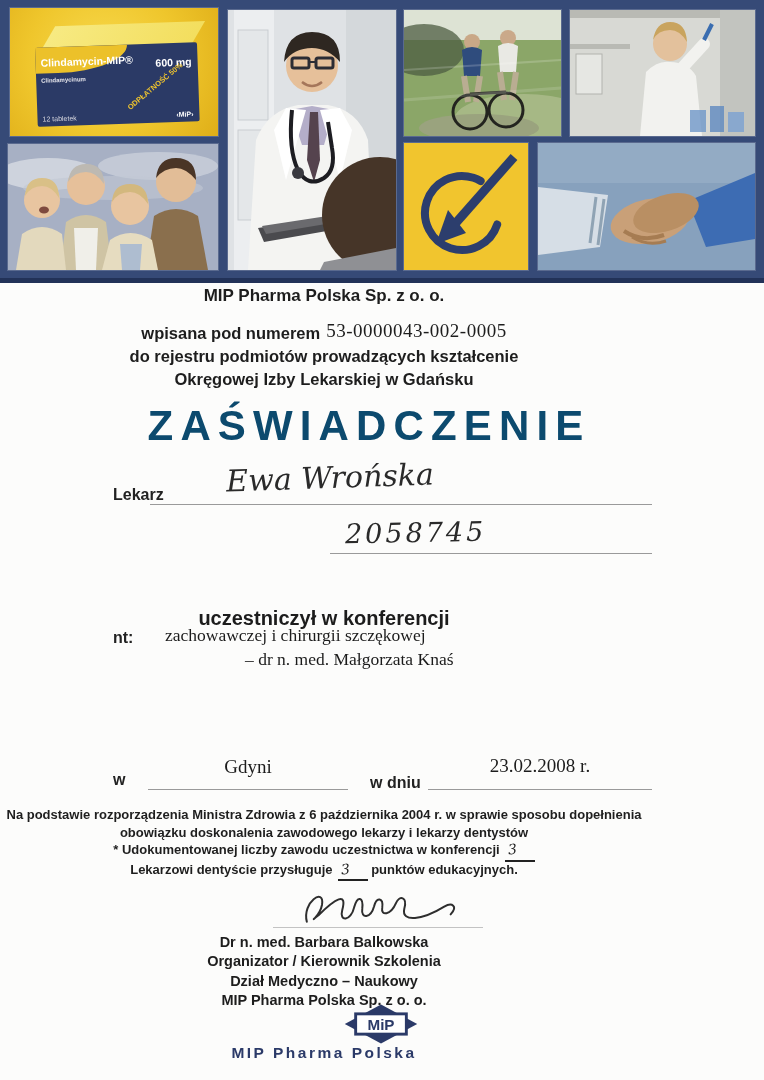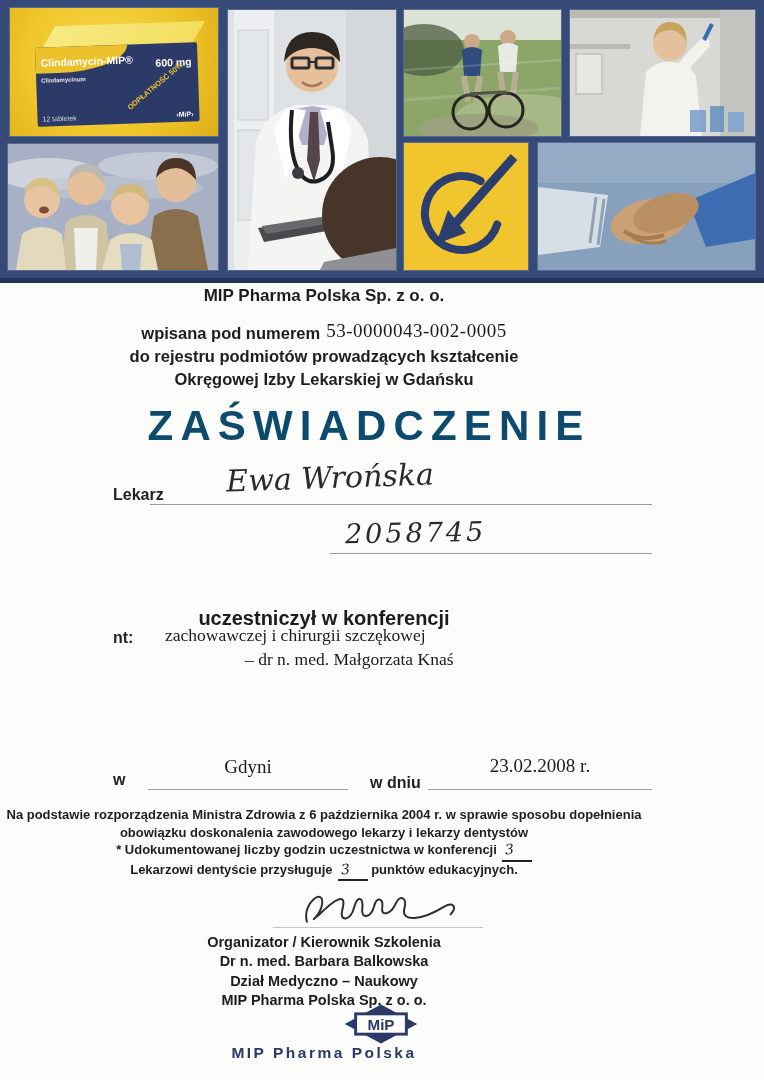--- a/index.html
+++ b/index.html
@@ -254,36 +254,36 @@
   <div class="rule" style="left:148px;top:789px;width:200px;"></div>
 
   <div class="abs field-label" style="left:370px;top:774px;">w dniu</div>
   <div class="abs serif" style="left:428px;top:755px;width:224px;text-align:center;font-size:19px;">23.02.2008 r.</div>
   <div class="rule" style="left:428px;top:789px;width:224px;"></div>
 
   <div class="abs center fine">
     <div>Na podstawie rozporządzenia Ministra Zdrowia z 6 października 2004 r. w sprawie sposobu dopełnienia</div>
     <div>obowiązku doskonalenia zawodowego lekarzy i lekarzy dentystów</div>
     <div>
-      <span>* Udokumentowanej liczby godzin uczestnictwa w konferencji</span><span class="blank"><span class="hand3">3</span></span>
+      <span>* Udokumentowanej liczby zawodu uczestnictwa w konferencji</span><span class="blank"><span class="hand3">3</span></span>
     </div>
     <div>
       <span>Lekarzowi dentyście przysługuje</span><span class="blank"><span class="hand3">3</span></span>
       <span>punktów edukacyjnych.</span>
     </div>
   </div>
 
   <svg class="abs" style="left:292px;top:880px;" width="176" height="48" viewBox="0 0 176 48">
     <path d="M14,38 C10,18 34,4 30,22 C27,34 14,40 26,32 C44,16 56,10 50,28 C46,40 58,40 62,26 C66,14 72,16 70,28 C68,38 78,38 82,26 C85,16 92,18 90,28 C88,36 98,36 104,24 C108,16 116,18 112,30 C108,44 130,42 152,30 C160,26 166,30 158,38" fill="none" stroke="#2e2e2e" stroke-width="2" stroke-linecap="round" transform="rotate(-3 88 24)"></path>
   </svg>
   <div class="rule-light" style="left:273px;top:927px;width:210px;"></div>
 
   <div class="abs center org-block">
+    <div>Dr n. med. Barbara Balkowska</div>
     <div>Organizator / Kierownik Szkolenia</div>
-    <div>Dr n. med. Barbara Balkowska</div>
     <div>Dział Medyczno – Naukowy</div>
     <div>MIP Pharma Polska Sp. z  o. o.</div>
   </div>
 
   <svg class="abs" style="left:344px;top:1003px;" width="74" height="42" viewBox="0 0 100 58">
     <polygon points="0,29 50,2 100,29 50,56" fill="#2b3a68"></polygon>
     <rect x="15" y="15" width="70" height="28" fill="#ffffff" stroke="#2b3a68" stroke-width="4"></rect>
     <polygon points="6,29 15,23 15,35" fill="#2b3a68"></polygon>
     <polygon points="94,29 85,23 85,35" fill="#2b3a68"></polygon>
     <text x="50" y="37" text-anchor="middle" font-family="Liberation Sans, sans-serif" font-size="21" font-weight="bold" fill="#2b3a68">MiP</text>

